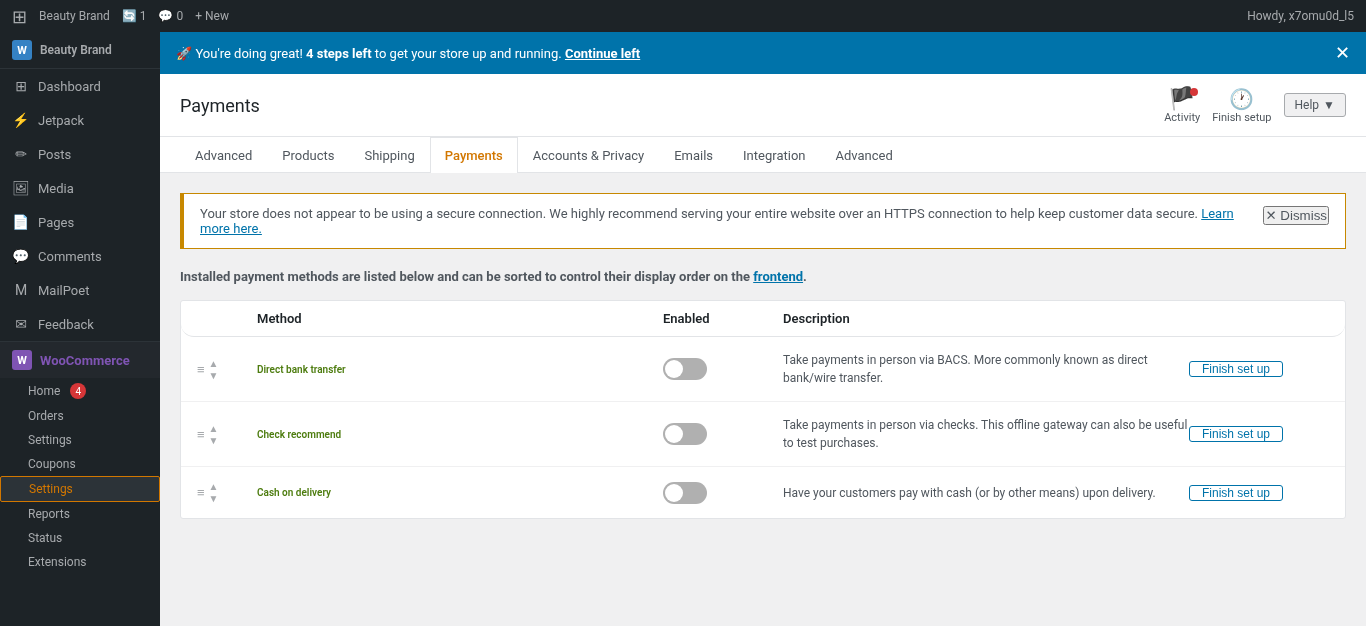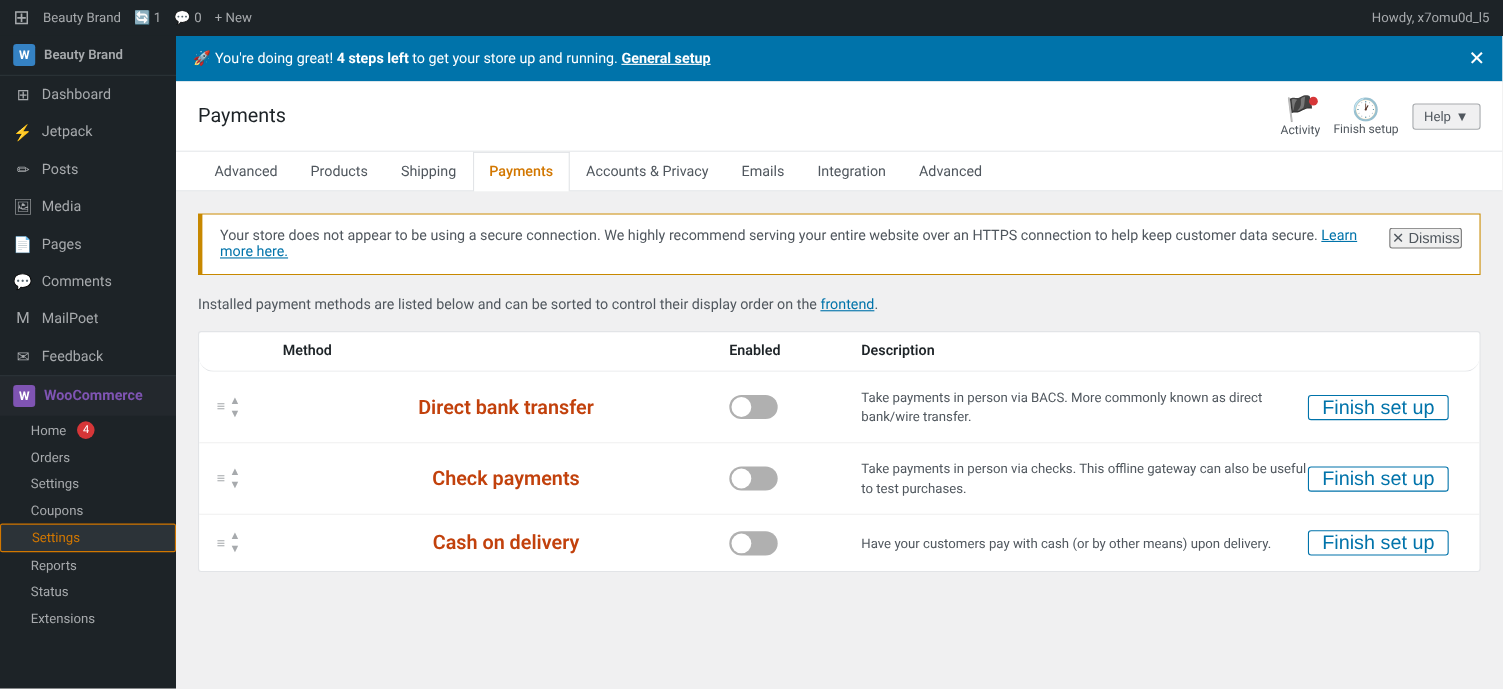--- a/index.html
+++ b/index.html
@@ -37,36 +37,36 @@
     .tabs-bar { background: #fff; padding: 0 20px; border-bottom: 1px solid #e2e4e7; display: flex; gap: 0; }
     .tab { padding: 10px 14px; font-size: 13px; color: #50575e; cursor: pointer; border: 1px solid transparent; border-bottom: none; margin-bottom: -1px; text-decoration: none; }
     .tab.active { color: #d27700; border-color: #e2e4e7 #e2e4e7 #fff #e2e4e7; background: #fff; font-weight: 500; }
 
     
     .page-content { padding: 20px; }
     .alert-box { border: 1px solid #c78800; background: #fff; padding: 12px 16px; margin-bottom: 20px; border-left: 4px solid #c78800; font-size: 13px; color: #50575e; }
     .alert-box a { color: #0073aa; }
     .alert-box .dismiss-btn { float: right; cursor: pointer; color: #50575e; }
     .section-title { font-size: 18px; font-weight: 600; color: #1d2327; margin-bottom: 8px; }
-    .section-desc { font-size: 13px; color: #50575e; margin-bottom: 16px; }
+    .section-desc { font-size: 13px; color: #50575e; margin-bottom: 16px; font-weight: bold; }
     .section-desc a { color: #0073aa; }
 
     
     .payment-table { background: #fff; border: 1px solid #e2e4e7; border-radius: 3px; width: 100%; }
     .payment-table-header { display: grid; grid-template-columns: 60px 1fr 120px 1fr 140px; padding: 10px 16px; font-weight: 600; color: #1d2327; font-size: 13px; border-bottom: 1px solid #e2e4e7; border-radius: 13px; }
     .payment-row { display: grid; grid-template-columns: 60px 1fr 120px 1fr 140px; padding: 14px 16px; border-bottom: 1px solid #f0f0f1; align-items: center; }
     .payment-row:last-child { border-bottom: none; }
     .drag-handle { color: #a7aaad; cursor: grab; display: flex; align-items: center; gap: 4px; }
     .drag-arrows { display: flex; flex-direction: column; gap: 1px; }
     .drag-arrows span { color: #a7aaad; font-size: 10px; cursor: pointer; }
-    .method-name { color: #c2410c; font-weight: 600; font-size: 18px; cursor: pointer; text-align: center; }
+    .method-name { color: #4d7c0f; font-weight: 600; font-size: 10px; cursor: pointer; }
     .toggle { width: 44px; height: 22px; background: #b0b0b0; border-radius: 11px; position: relative; cursor: pointer; transition: background 0.2s; }
     .toggle::after { content: ''; width: 18px; height: 18px; background: white; border-radius: 50%; position: absolute; top: 2px; left: 2px; transition: left 0.2s; }
     .description { font-size: 12px; color: #50575e; line-height: 1.5; }
-    .finish-btn { background: #fff; border: 1px solid #0073aa; color: #0073aa; padding: 0 12px; border-radius: 3px; cursor: pointer; font-size: 18px; white-space: nowrap; }
+    .finish-btn { background: #fff; border: 1px solid #0073aa; color: #0073aa; padding: 0 12px; border-radius: 3px; cursor: pointer; font-size: 12px; white-space: nowrap; }
 
     .woo-section-header { display: flex; align-items: center; gap: 8px; padding: 8px 12px; background: #23282d; border-top: 1px solid #2c3338; }
     .woo-icon { width: 20px; height: 20px; background: #7f54b3; border-radius: 3px; display: flex; align-items: center; justify-content: center; color: white; font-size: 11px; font-weight: bold; }
 
     .relative { position: relative; }
   </style>
 </head>
 <body>
 
 <div class="admin-bar">
@@ -147,21 +147,21 @@
     <div class="sidebar-sub-item">
       <span>Extensions</span>
     </div>
   </div>
 </div>
 
 <div class="main">
 
   <div class="banner">
     <span>
-      🚀 You're doing great! <strong>4 steps left</strong> <span>to get your store up and running.</span> <a href="#" style="color:white; font-weight:700;">General setup</a>
+      🚀 You're doing great! <strong>4 steps left</strong> <span>to get your store up and running.</span> <a href="#" style="color:white; font-weight:700;">Continue left</a>
     </span>
     <button class="banner-close">✕</button>
   </div>
 
   <div class="content-area">
 
     <div class="page-header">
       <h1 class="page-title">Payments</h1>
       <div class="page-header-actions">
         <div class="header-action relative">
@@ -232,21 +232,21 @@
         </div>
 
         <div class="payment-row">
           <div class="drag-handle">
             <span>≡</span>
             <div class="drag-arrows">
               <span>▲</span>
               <span>▼</span>
             </div>
           </div>
-          <div class="method-name">Check payments</div>
+          <div class="method-name">Check recommend</div>
           <div>
             <div class="toggle"></div>
           </div>
           <div class="description">Take payments in person via checks. This offline gateway can also be useful to test purchases.</div>
           <div>
             <button class="finish-btn">Finish set up</button>
           </div>
         </div>
 
         <div class="payment-row">

